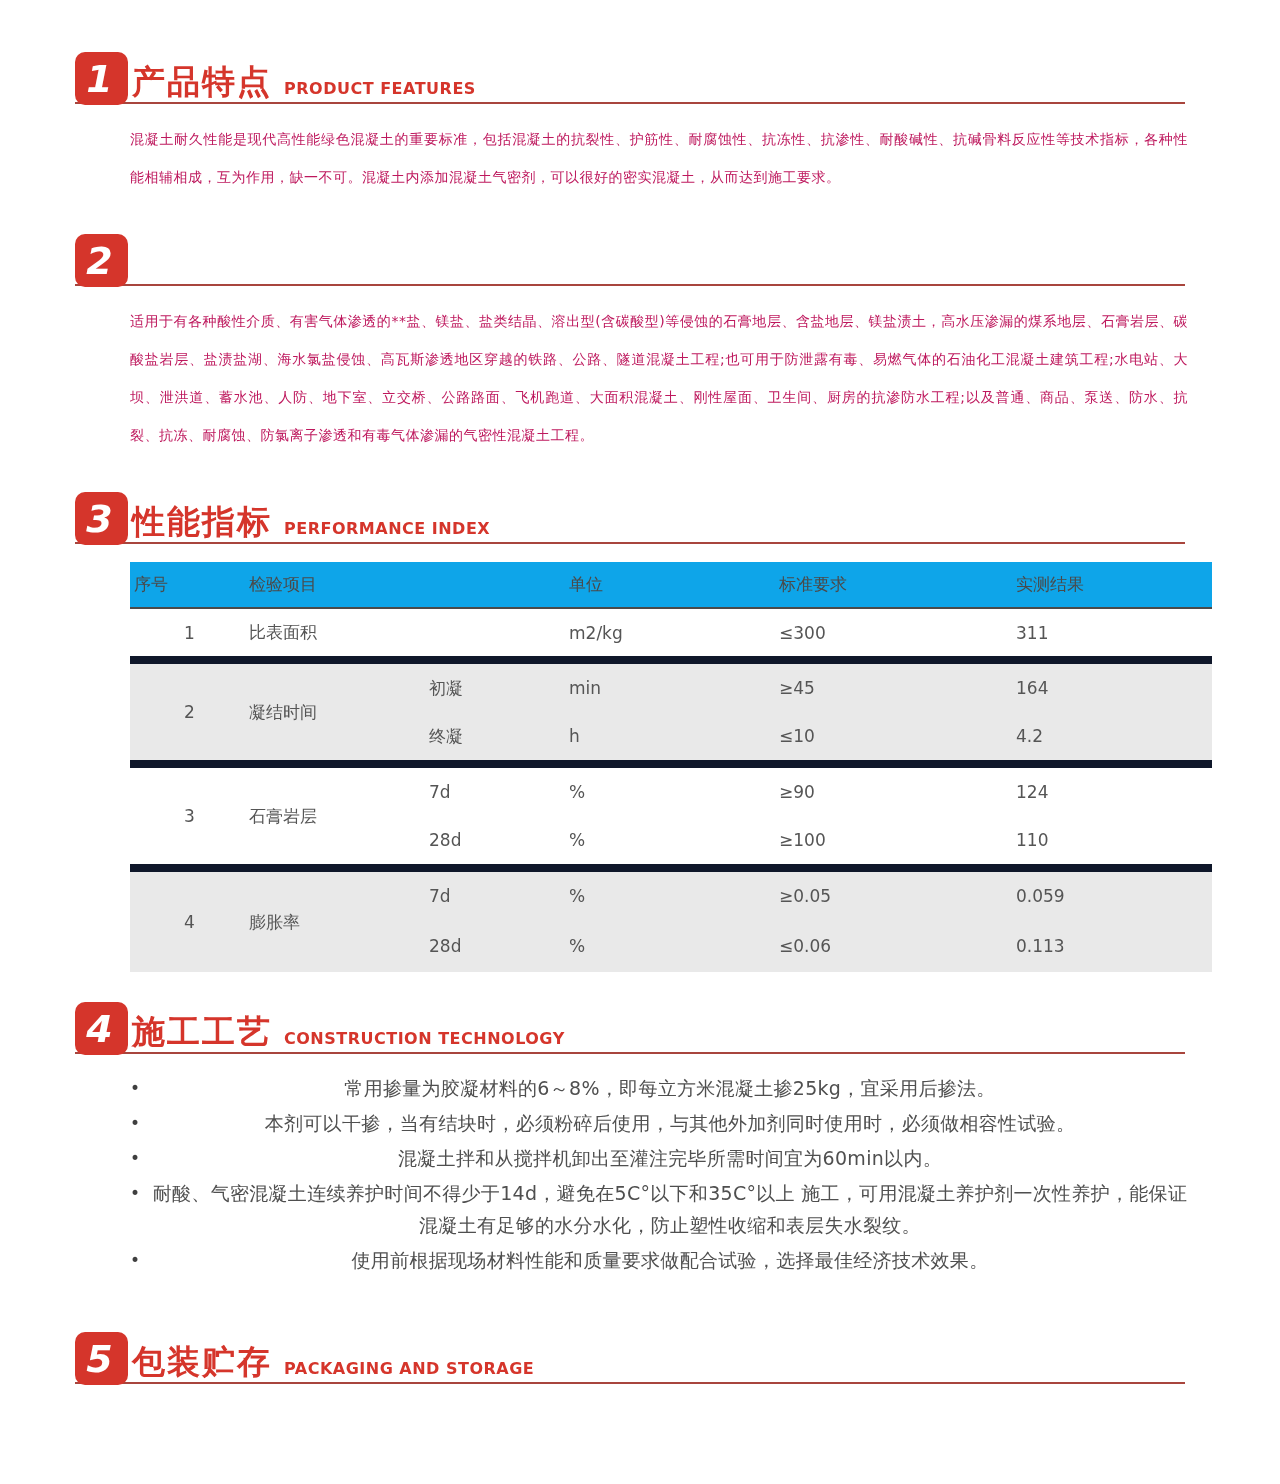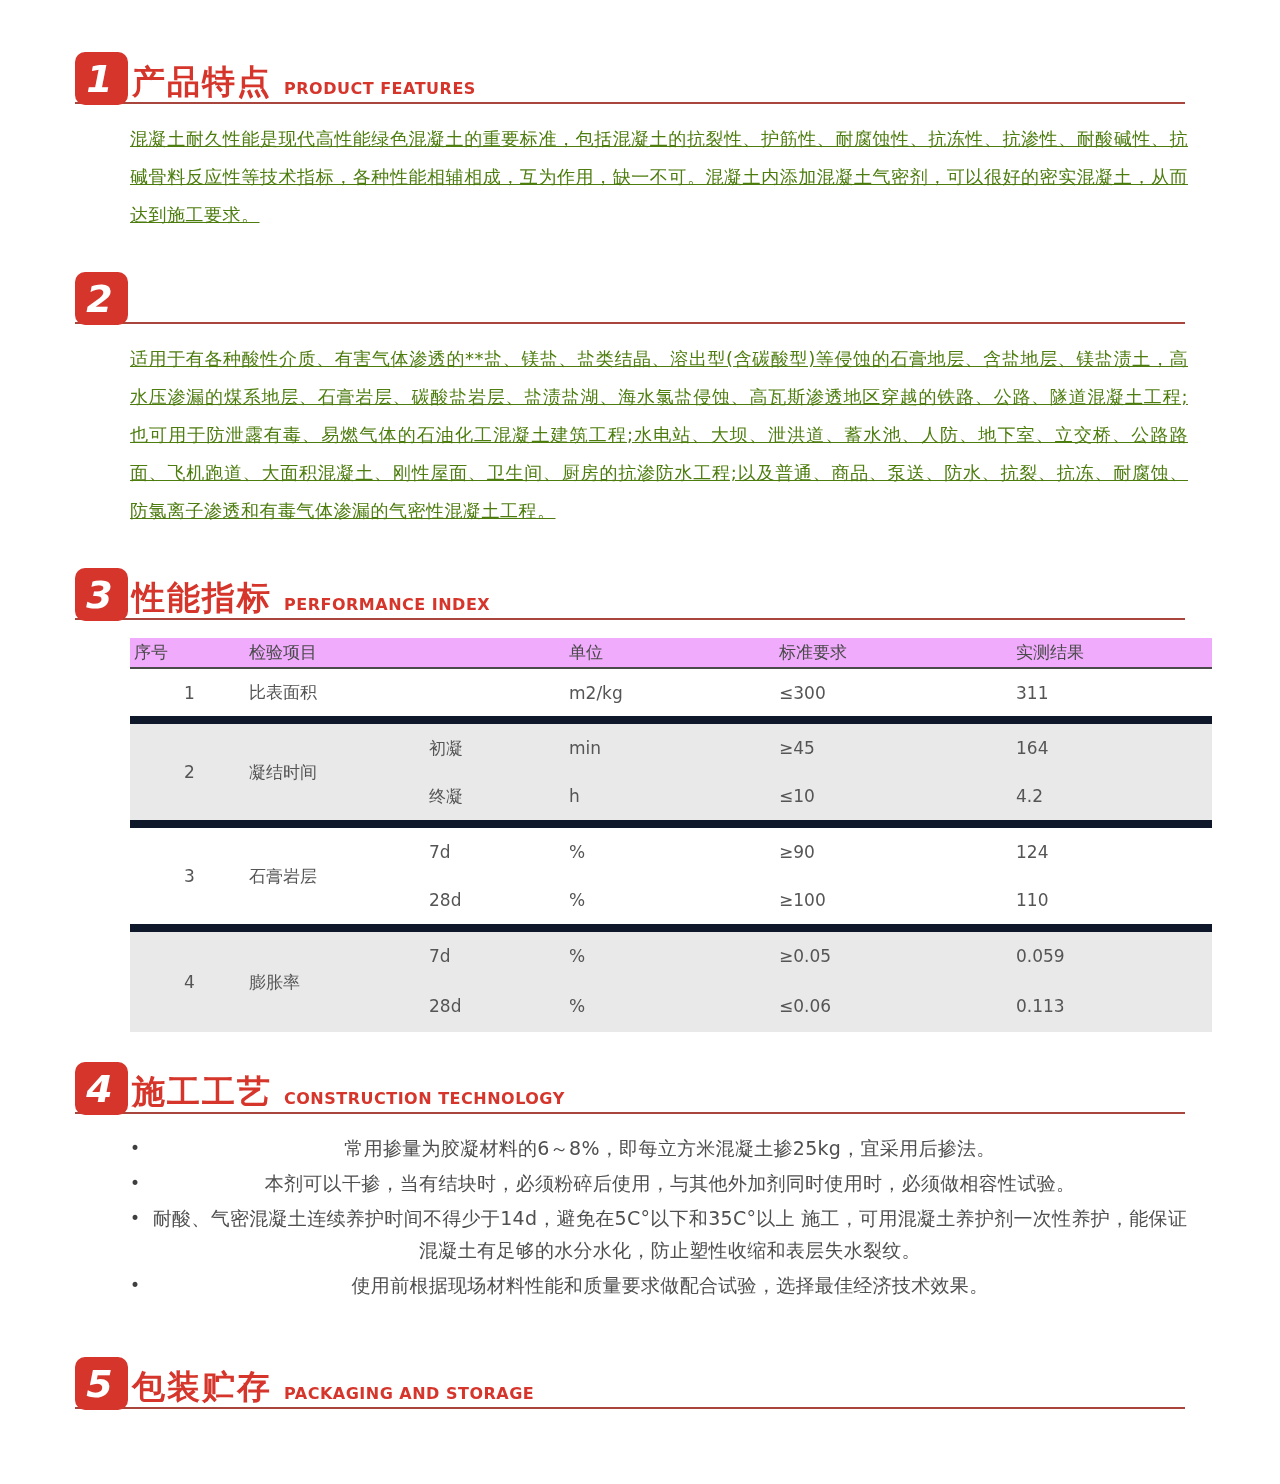--- a/index.html
+++ b/index.html
@@ -33,36 +33,36 @@
     letter-spacing:2px; line-height:1;
   }
   .sec-en {
     font-size:16px; font-weight:bold; color:#d5352b;
     margin-left:12px; line-height:1.1; letter-spacing:0.5px;text-align:center;
   }
 
   
   .sec-body { margin:16px 0 0 55px; width:1058px; }
   .para {
-    font-size:18px; line-height:38px; color:#4d7c0f;
-    text-align:justify; letter-spacing:0.5px;text-decoration:underline;
+    font-size:14px; line-height:38px; color:#be185d;
+    text-align:justify; letter-spacing:0.5px;
   }
 
   
   .perf-table {
     margin:18px 0 0 55px;
     width:1082px;
     border-collapse:collapse;
     font-size:17px; color:#555;
   }
   .perf-table th, .perf-table td {
     font-weight:normal; text-align:left; vertical-align:middle;
     padding:0 0 0 4px;
   }
-  .perf-table thead tr { height:30px; background:#f0abfc; }
+  .perf-table thead tr { height:46px; background:#0ea5e9; }
   .perf-table thead th { border-bottom:2px solid #4a4a4a; color:#4a4a4a; }
   .perf-table tbody tr { height:52px; }
   .r-gray { background:#e9e9e9; }
   .r-white { background:#ffffff; }
   .gap-top td { border-top:8px solid #0f172a; }
   .c1 { width:115px; text-align:center; }
   .c2 { width:180px; padding-left:20px; }
   .c3 { width:140px; padding-left:25px; }
   .c4 { width:210px; padding-left:30px; }
   .c5 { width:237px; padding-left:33px;margin-top:8px; }
@@ -199,20 +199,21 @@
         <span>4</span>
       </div>
       <div class="sec-titles">
         <span class="sec-zh">施工工艺</span>
         <span class="sec-en">CONSTRUCTION TECHNOLOGY</span>
       </div>
     </div>
     <ul class="bullets">
       <li>常用掺量为胶凝材料的6～8%，即每立方米混凝土掺25kg，宜采用后掺法。</li>
       <li>本剂可以干掺，当有结块时，必须粉碎后使用，与其他外加剂同时使用时，必须做相容性试验。</li>
+      <li>混凝土拌和从搅拌机卸出至灌注完毕所需时间宜为60min以内。</li>
       <li>耐酸、气密混凝土连续养护时间不得少于14d，避免在5C°以下和35C°以上 施工，可用混凝土养护剂一次性养护，能保证混凝土有足够的水分水化，防止塑性收缩和表层失水裂纹。</li>
       <li>使用前根据现场材料性能和质量要求做配合试验，选择最佳经济技术效果。</li>
     </ul>
   </div>
 
   <div class="section s5">
     <div class="sec-header">
       <div class="badge">
         <span>5</span>
       </div>

